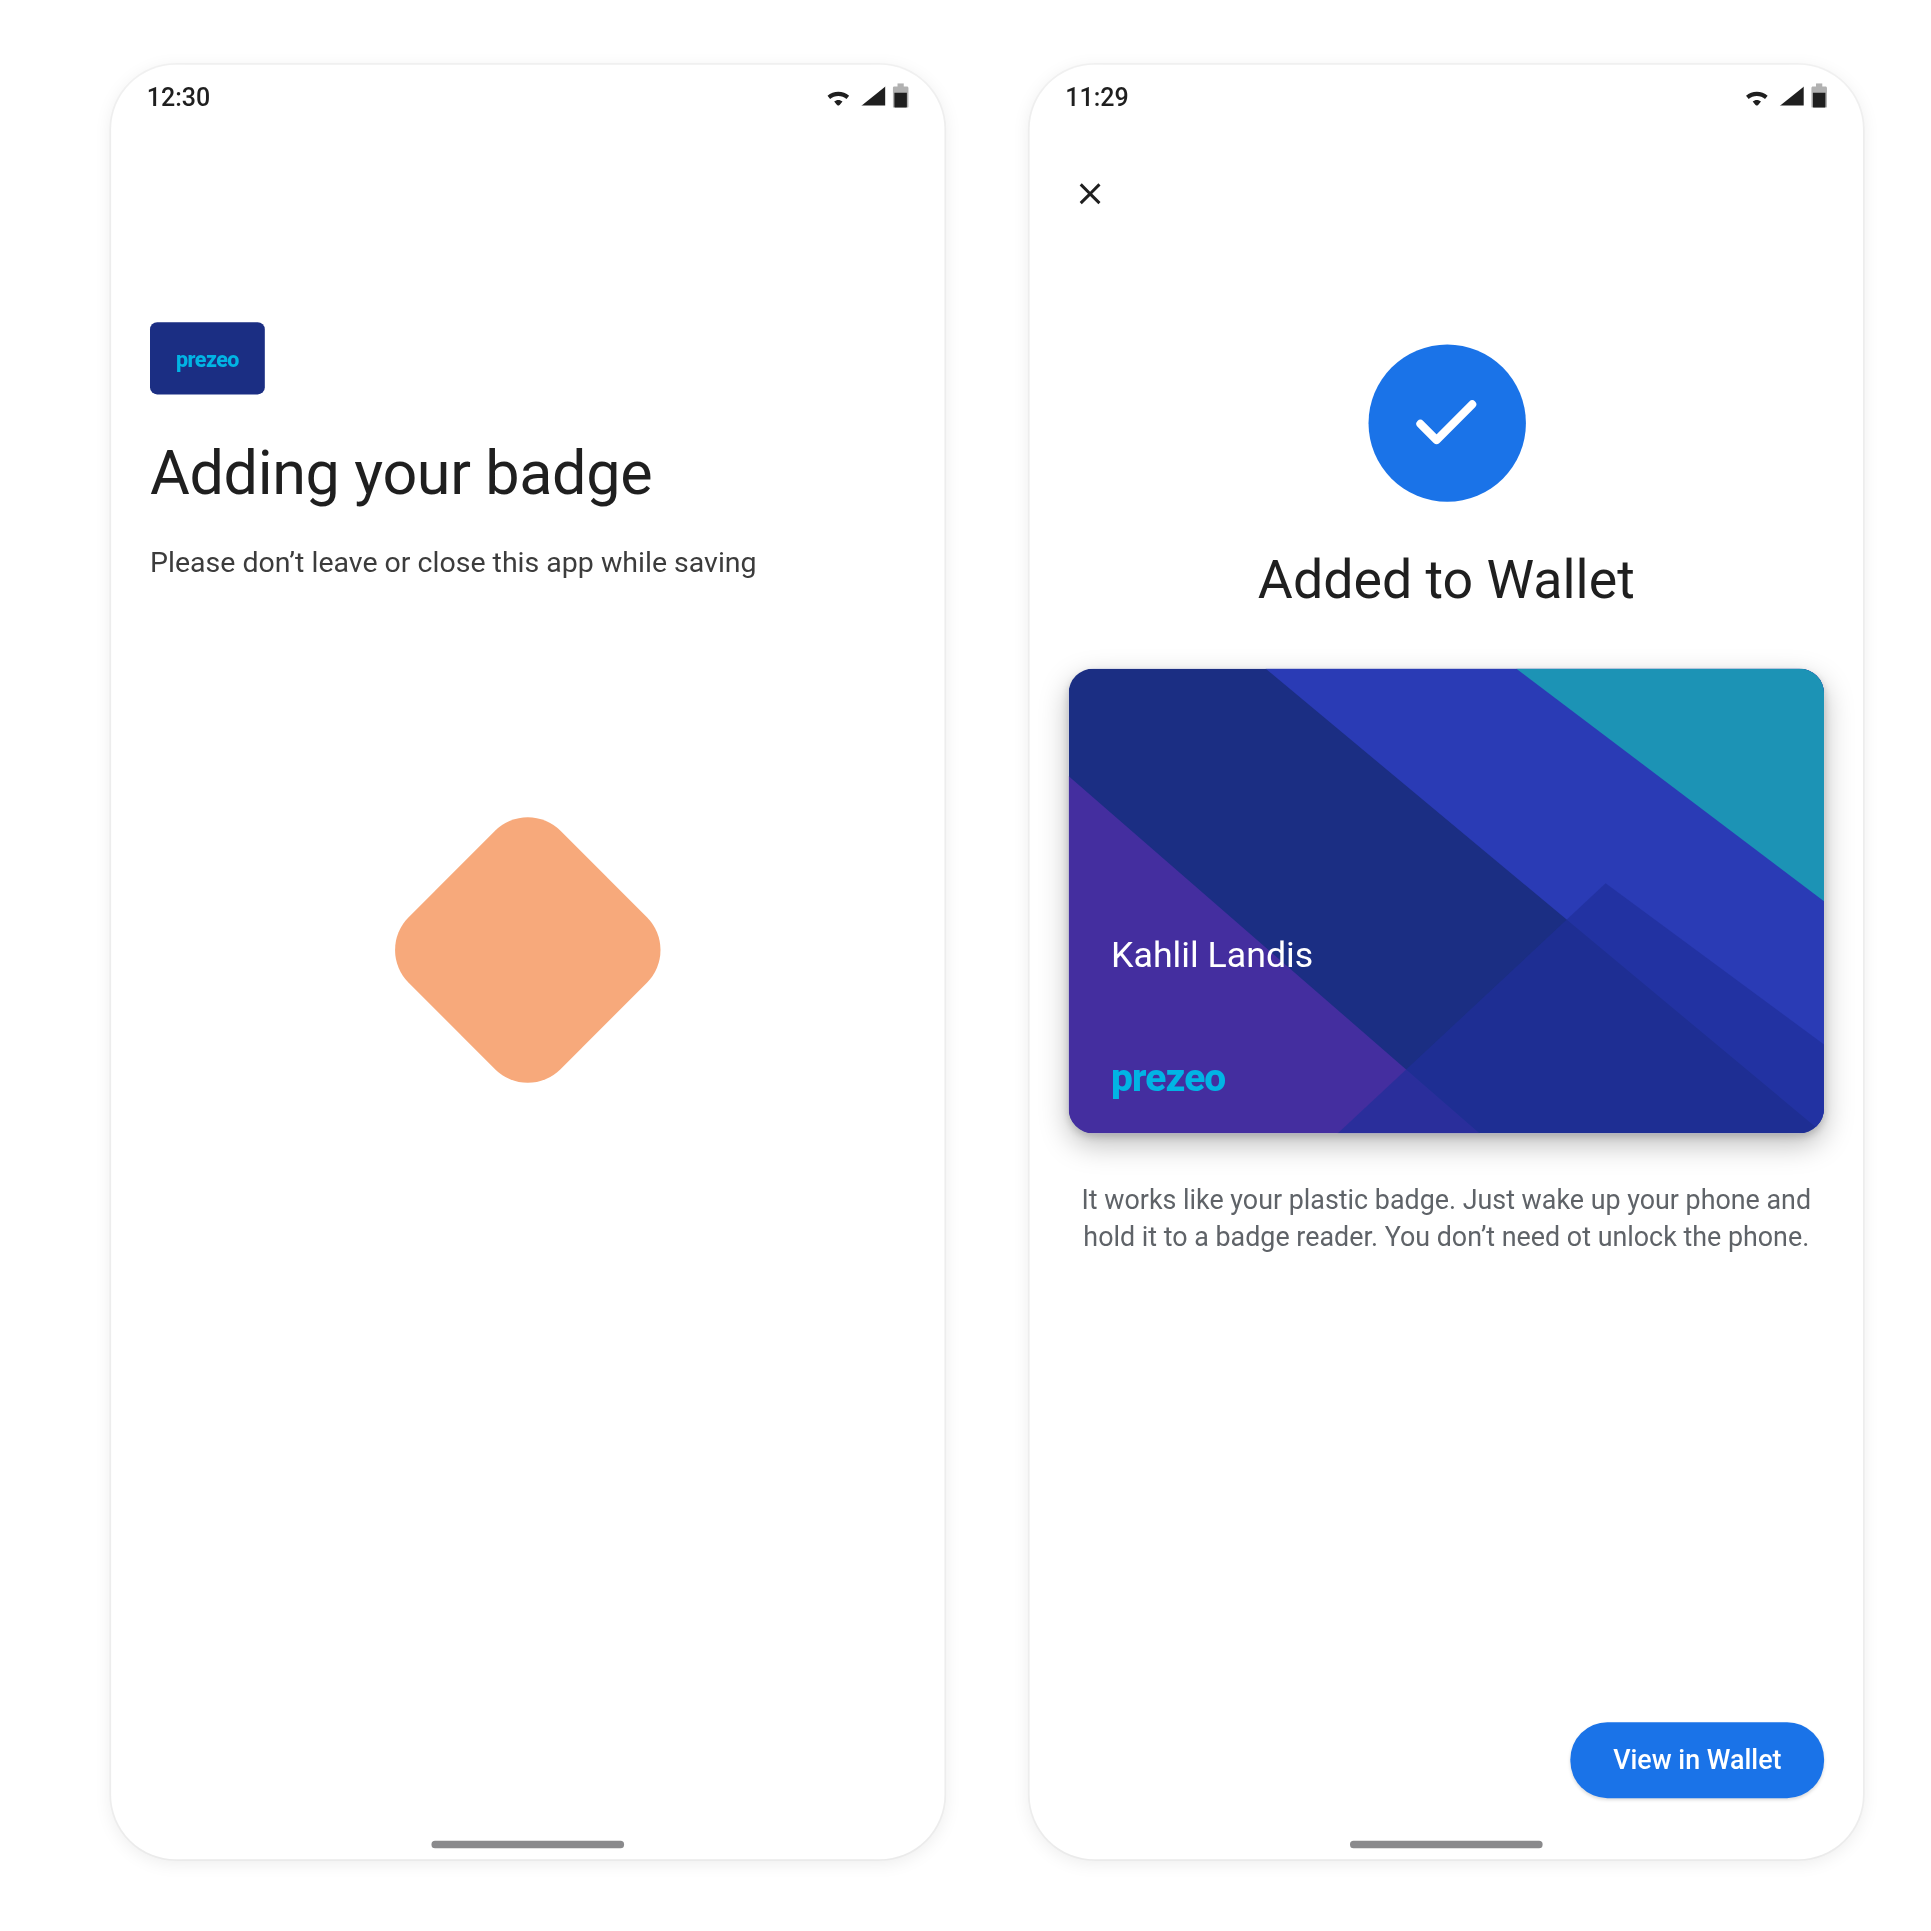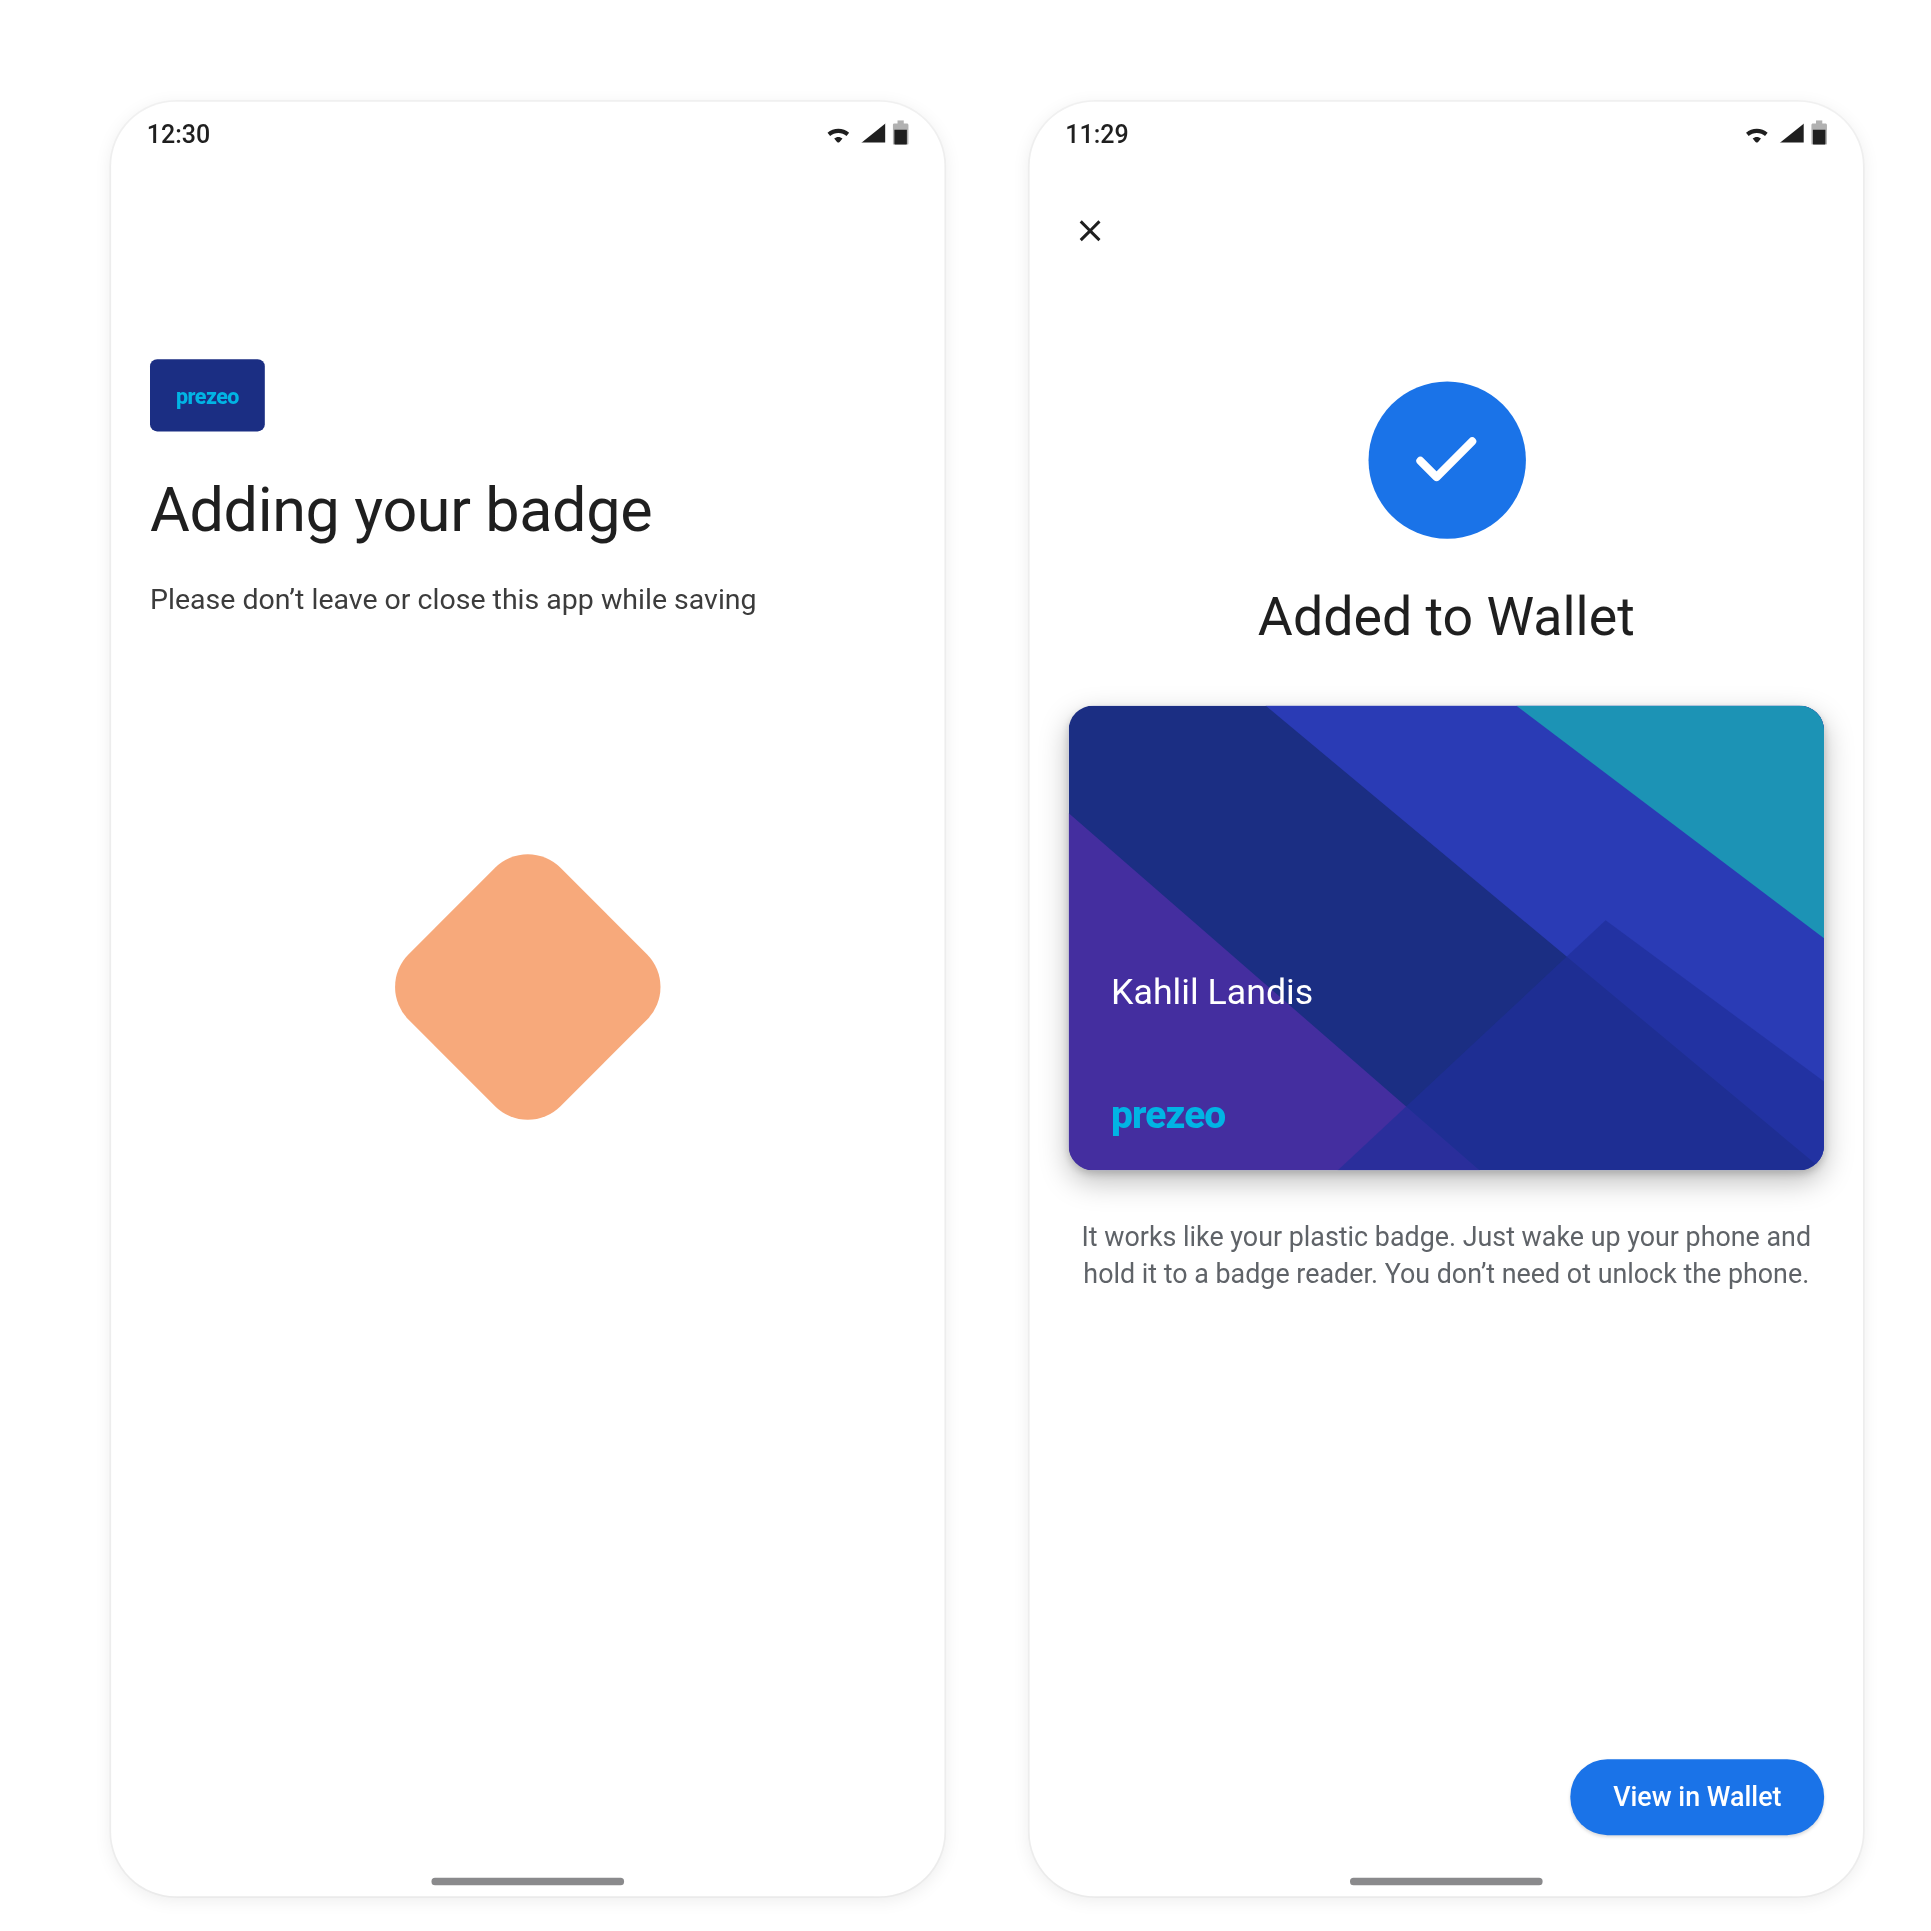--- a/index.html
+++ b/index.html
@@ -11,21 +11,20 @@
     height: 1931px;
     background: #ffffff;
     font-family: "Google Sans", "Roboto", -apple-system, BlinkMacSystemFont,
                  "Segoe UI", Arial, sans-serif;
     -webkit-font-smoothing: antialiased;
   }
   .canvas {
     position: relative;
     width: 1931px;
     height: 1731px;
-    margin-top: 37px;
   }
   .phone {
     position: absolute;
     width: 450px;
     height: 969px;
     top: 35px;
     border-radius: 35px;
     background: #ffffff;
     box-shadow: 0 1.9px 9.7px rgba(0,0,0,0.08), 0 0 0 1px rgba(0,0,0,0.04);
     overflow: hidden;

